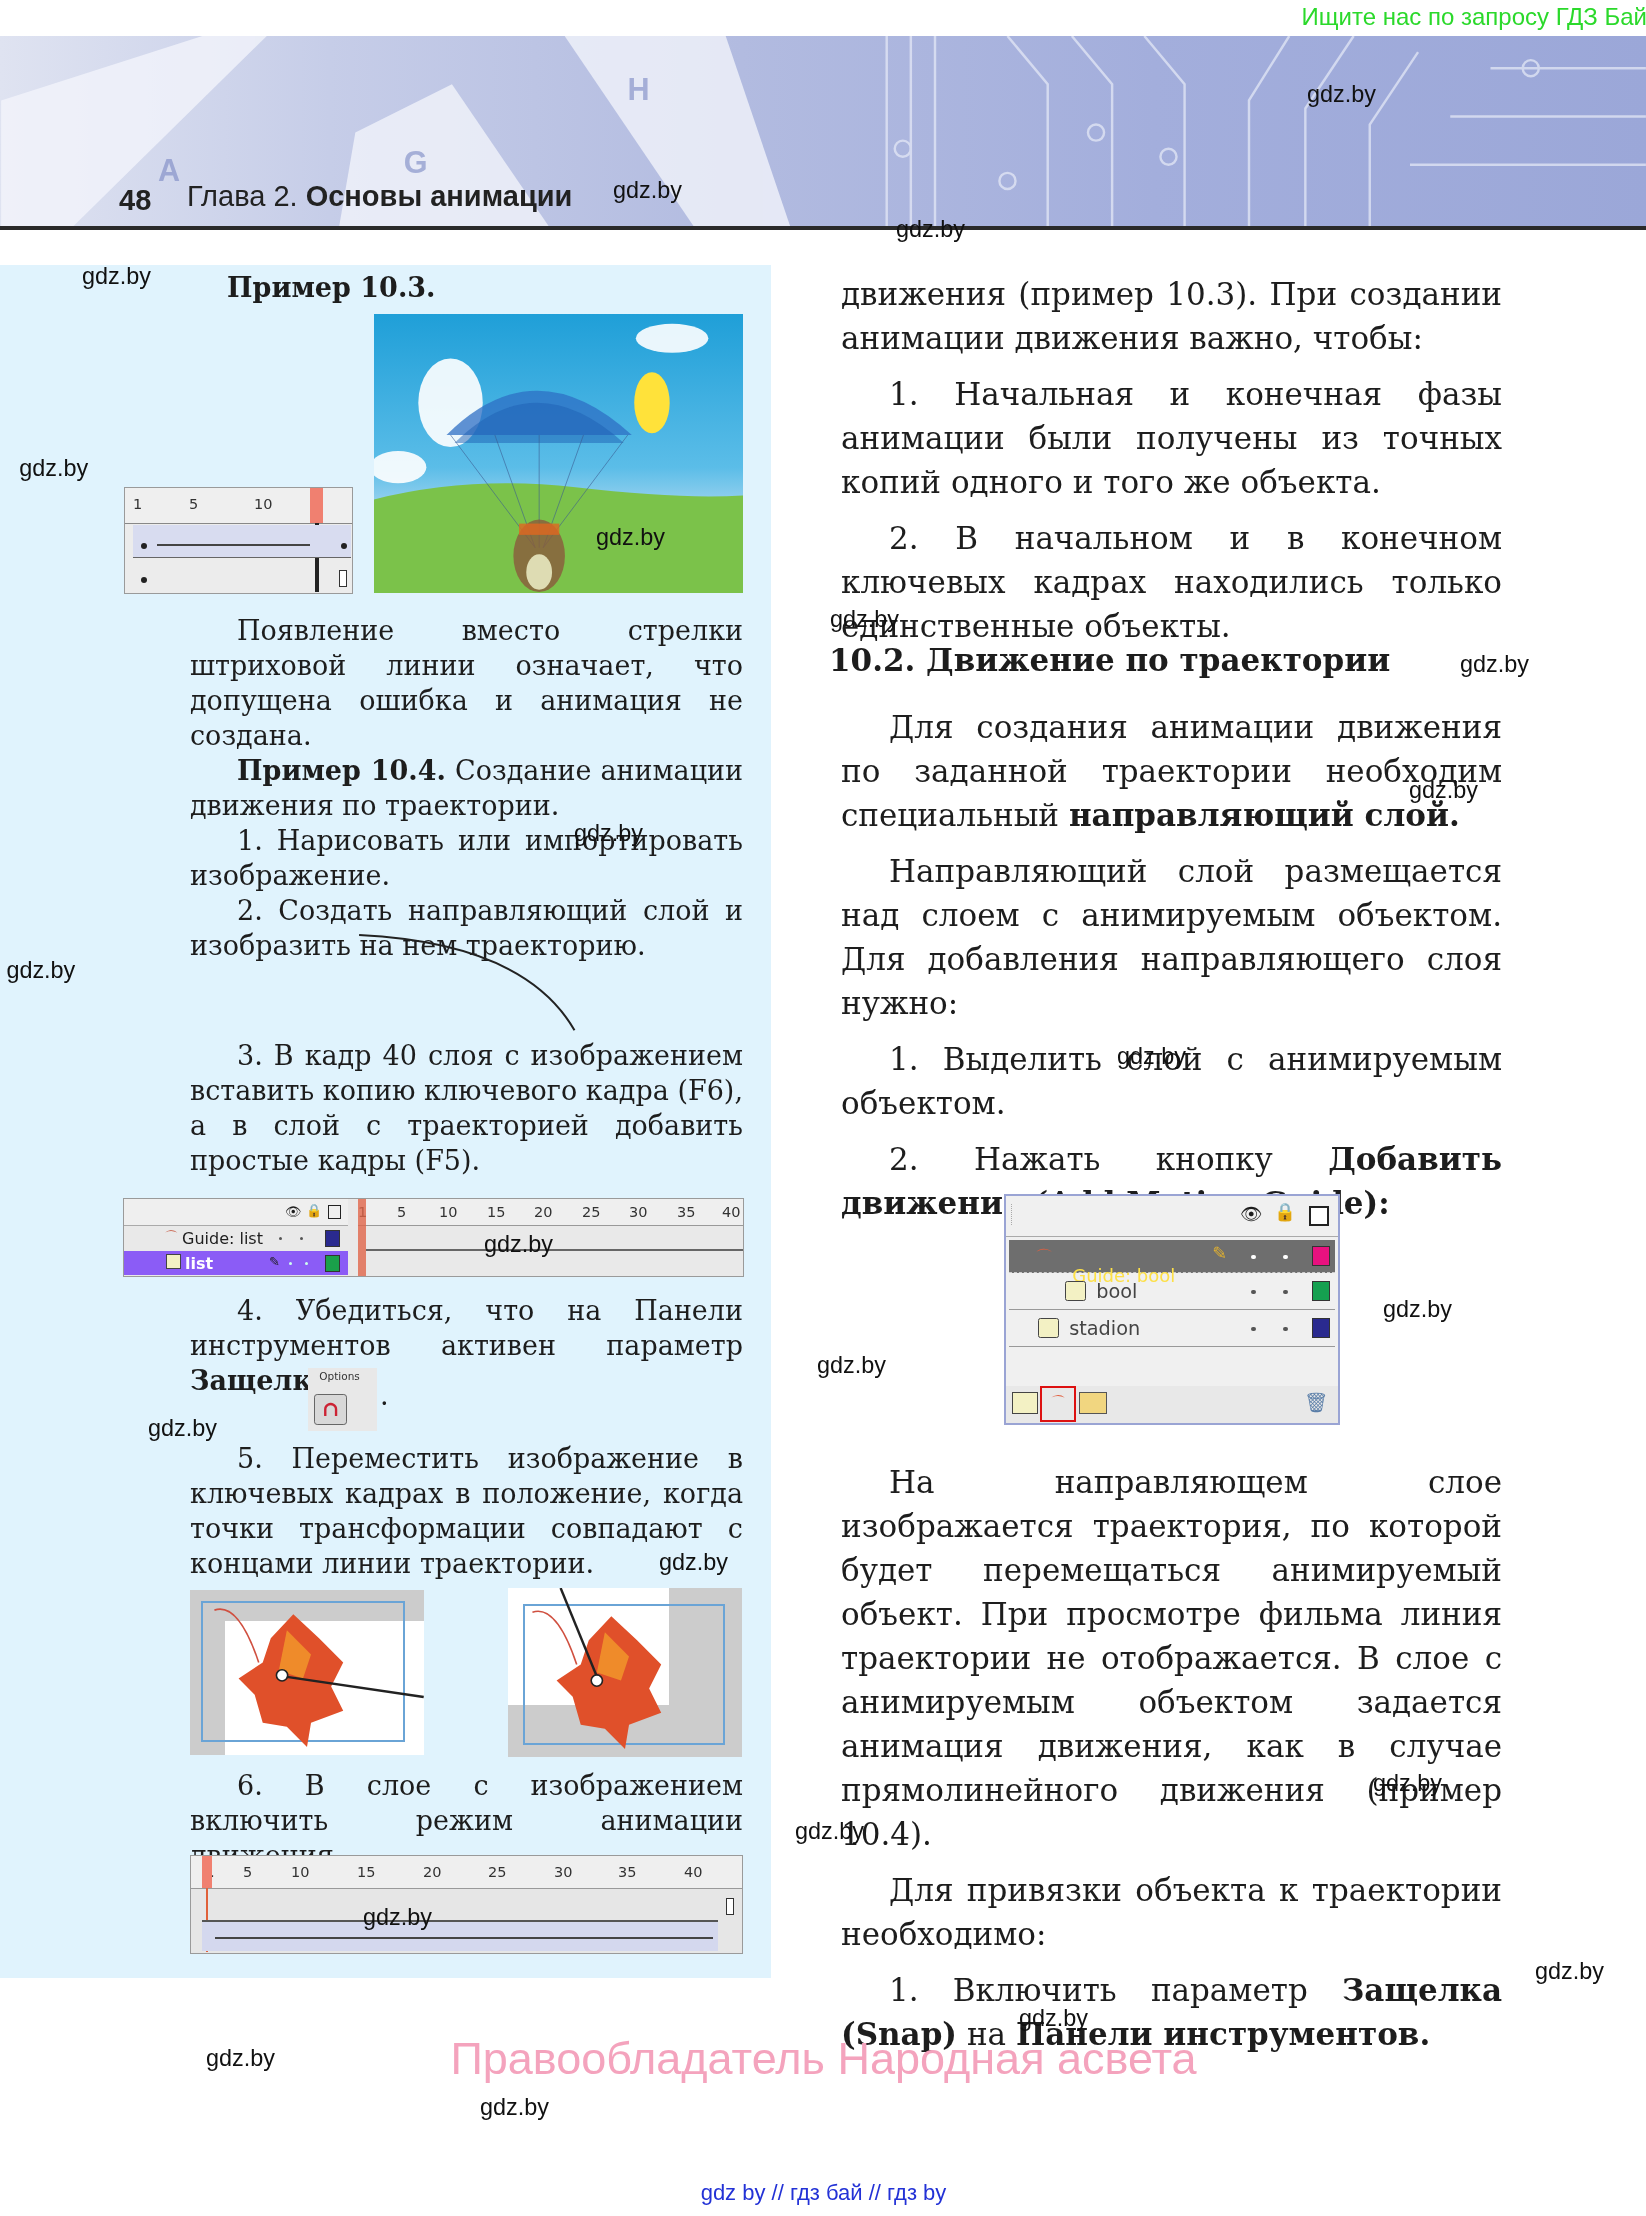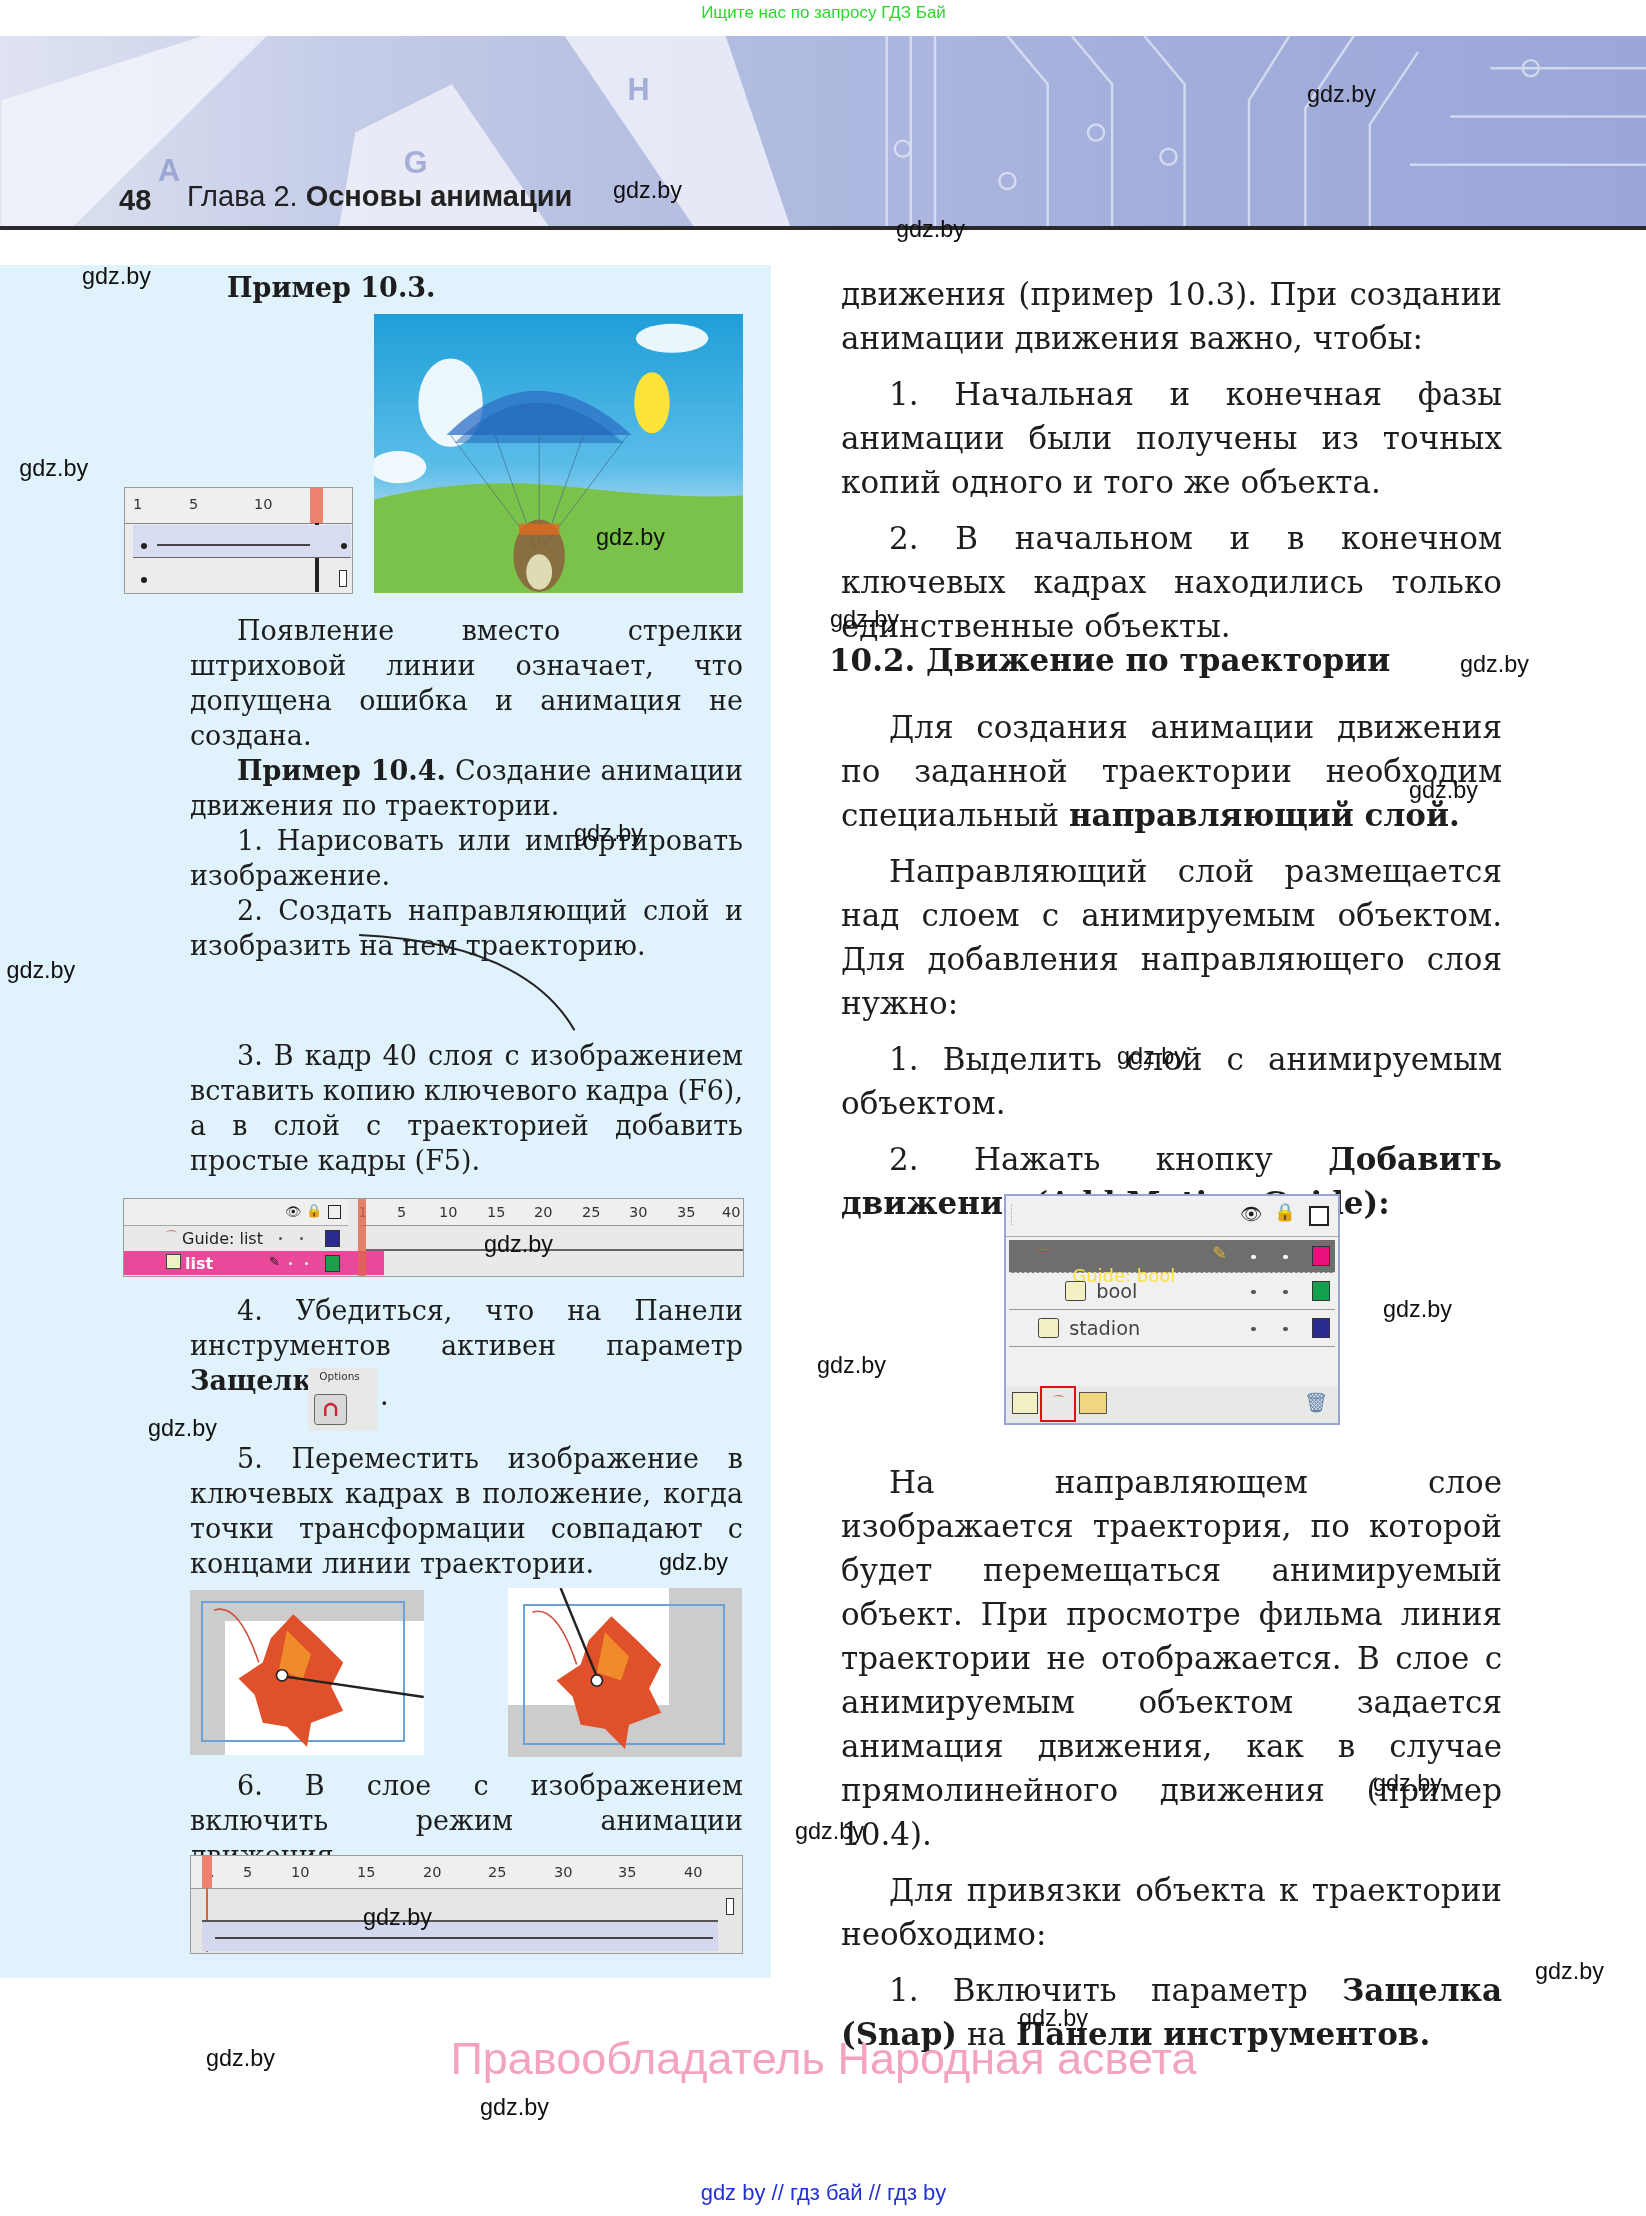--- a/index.html
+++ b/index.html
@@ -1,18 +1,18 @@
 <!DOCTYPE html>
 <html style="font-size:13px"><head>
 <meta charset="utf-8">
 <style>
   html,body{margin:0;padding:0;background:#fff;}
   body{width:1647px;height:2216px;position:relative;overflow:hidden;font-family:"DejaVu Serif","Liberation Serif",serif;color:#1d1d1d;}
   .abs{position:absolute;}
-  .top-banner-text{left:0;width:1647px;top:3.2px;text-align:center;color:#2bd92b;font-family:"Liberation Sans",sans-serif;font-size:17px;}
+  .top-banner-text{left:0;width:1647px;top:3.2px;text-align:right;color:#2bd92b;font-family:"Liberation Sans",sans-serif;font-size:24px;}
   .header{left:0;top:36px;width:1647px;height:190px;background:linear-gradient(90deg,#dfe3f1 0%,#c6cde8 20%,#b2bbe0 45%,#a3aedc 70%,#9ba7d8 100%);overflow:hidden;}
   .header svg{position:absolute;left:0;top:0;}
   .header-rule{left:0;top:226px;width:1647px;height:4px;background:#2a2a2a;}
   .page-num{left:119px;top:184px;font-family:"Liberation Sans",sans-serif;font-weight:bold;font-size:29px;color:#222;}
   .chapter{left:187px;top:180px;font-family:"Liberation Sans",sans-serif;font-size:29px;color:#222;}
   .chapter b{font-weight:bold;}
   .wm{font-family:"Liberation Sans",sans-serif;font-size:23.4px;color:#111;white-space:nowrap;}
   .panel{left:0;top:265px;width:771px;height:1713px;background:#e0f3fd;}
   .txt{font-size:27px;line-height:35px;text-align:justify;}
   .txt p{margin:0;}
@@ -126,21 +126,21 @@
     <span class="abs" style="left:182px;top:4px;font-size:13px;">🔒</span>
     <span class="abs" style="left:204px;top:6.4px;width:11.3px;height:11.3px;border:1.6px solid #222;"></span>
   </div>
   <div class="abs" style="left:0;top:27px;width:224px;height:24px;">
     <span class="abs" style="left:40px;top:1.6px;font-size:14.5px;color:#c4523a;">⌒</span>
     <span class="abs" style="left:58px;top:3.2px;font-size:16px;">Guide: list</span>
     <div class="dot" style="left:155px;top:11.3px;"></div>
       <div class="dot" style="left:176px;top:11.3px;"></div>
     <div class="swatch" style="left:201px;top:4px;background:#2a2a8f;"></div>
   </div>
-  <div class="abs" style="left:0;top:52px;width:260px;height:24px;background:#ec4899;">
+  <div class="abs" style="left:0;top:52px;width:224px;height:24px;background:#8b5cf6;">
     <span class="abs" style="left:42px;top:3.2px;width:13px;height:13px;background:#f3f1c4;border:0.8px solid #444;"></span>
     <span class="abs" style="left:61px;top:3.2px;font-size:16px;color:#fff;font-weight:bold;">list</span>
     <span class="abs" style="left:145px;top:3.2px;font-size:13px;">✎</span>
     <div class="dot" style="left:165px;top:11.3px;background:#cfe;"></div>
       <div class="dot" style="left:181px;top:11.3px;background:#cfe;"></div>
     <div class="swatch" style="left:201px;top:4px;background:#1aa04a;"></div>
   </div>
   <div class="ruler" style="left:234px;top:0;width:385px;height:26px;border-bottom:1.6px solid #999;">
     <span style="left:0px;top:4.8px;">1</span>
     <span style="left:39px;top:4.8px;">5</span>

